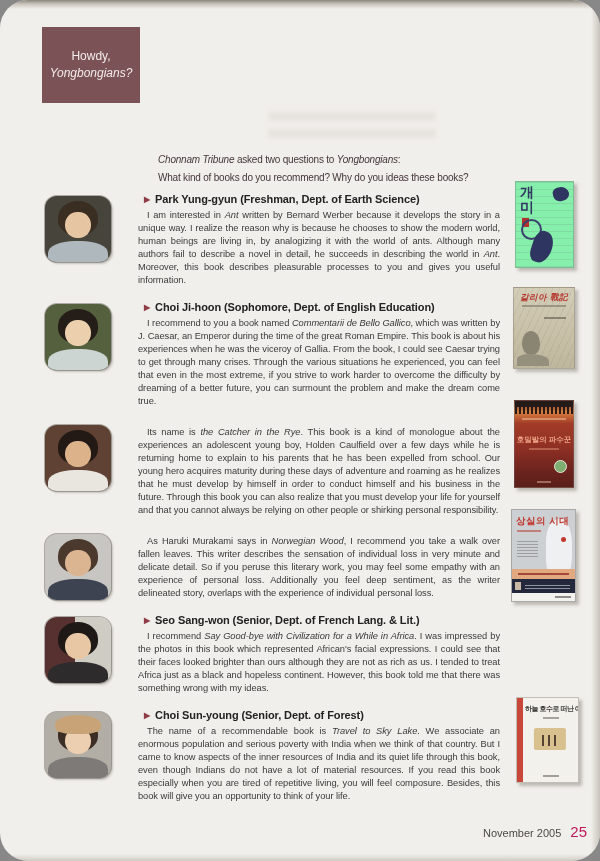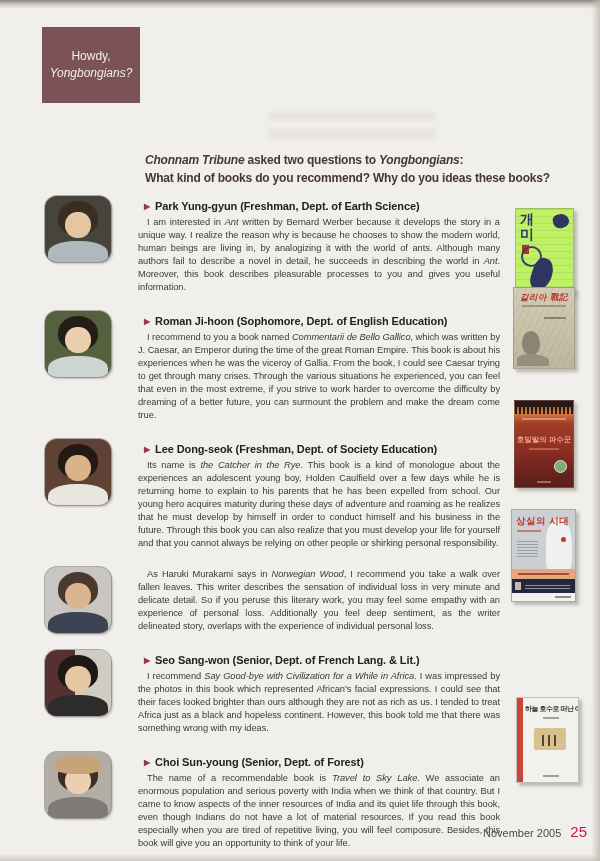--- a/index.html
+++ b/index.html
@@ -1,17 +1,17 @@
 <!DOCTYPE html>
 <html><head>
 <meta charset="utf-8">
 <style>
   html,body{margin:0;padding:0;background:#888;}
   .page{position:relative;width:600px;height:861px;background:#f1efeb;overflow:hidden;
-        font-family:"Liberation Sans",sans-serif;}
+        font-family:"Liberation Sans",sans-serif;border-radius:28px;}
   
   .edge-top{position:absolute;top:0;left:0;right:0;height:9px;
     background:linear-gradient(180deg,#8a857d 0%,#c9c4bc 45%,rgba(201,196,188,0) 100%);}
   .edge-right{position:absolute;top:0;right:0;bottom:0;width:9px;
     background:linear-gradient(270deg,#bdb8b0 0%,rgba(222,218,211,0) 100%);opacity:.8;}
   .edge-bottom{position:absolute;left:0;right:0;bottom:0;height:7px;
     background:linear-gradient(0deg,#c6c1b9 0%,rgba(198,193,185,0) 100%);opacity:.8;}
   .ghost{position:absolute;top:112px;left:268px;width:168px;height:34px;opacity:.5;
     filter:blur(2px);
     background:repeating-linear-gradient(180deg,#ddd8d3 0 9px,rgba(221,216,211,0) 9px 17px);}
@@ -27,21 +27,21 @@
     font-size:23px;font-weight:bold;color:#8e3d47;letter-spacing:.5px;white-space:nowrap;}
 
   .arrow{color:#8e3d46;font-size:8px;margin-right:5px;vertical-align:1px;}
 
   
   .byline{position:absolute;left:172px;top:100px;font-size:9px;font-weight:bold;
     color:#2e2a2b;line-height:15px;letter-spacing:-.25px;white-space:nowrap;}
   .byline .row2{padding-left:14px;}
 
   
-  .intro{position:absolute;left:145px;top:151px;font-size:12px;font-weight:bold;
+  .intro{position:absolute;left:158px;top:151px;font-size:10px;font-weight:normal;
     color:#45363a;line-height:18px;letter-spacing:-.2px;white-space:nowrap;}
 
   
   .content{position:absolute;left:45px;top:193px;width:460px;}
   .sec{display:flex;margin-bottom:10px;}
   .avatar{flex:0 0 66px;width:66px;height:66px;margin-top:3px;border-radius:12px;
     position:relative;overflow:hidden;background:var(--bg);
     box-shadow:0 0 0 1px rgba(115,110,104,.55),2px 2px 2px rgba(120,115,110,.35);}
   .av-hair{position:absolute;top:7%;left:19%;width:62%;height:52%;
     border-radius:50% 50% 44% 44%;background:var(--hair);}
@@ -54,29 +54,29 @@
   .avatar1{--bg:#47443c;--hair:#3a2d22;--face:#e6c5a2;--top:#aeb8bd;}
   .avatar2{--bg:#55603f;--hair:#241d18;--face:#ecd0ae;--top:#ccd5d1;}
   .avatar3{--bg:#5f4233;--hair:#231a16;--face:#dcb28b;--top:#e9e6df;}
   .avatar4{--bg:#c7c6c2;--hair:#4a392c;--face:#dbb592;--top:#3d4350;}
   .avatar5{--bg:linear-gradient(90deg,#573030 46%,#cfccc4 46%);--hair:#1e1916;--face:#e8c8a4;--top:#2d2b2c;}
   .avatar6{--bg:#b2ada5;--hair:#3c2e24;--face:#eccfb0;--top:#7e7a78;}
   .avatar6 .av-cap{display:block;}
 
   .sec-text{margin-left:23px;width:370px;}
   .sec-head{font-size:11px;font-weight:bold;color:#232222;letter-spacing:-.1px;
-    margin:7px 0 3px 10px;white-space:nowrap;}
+    margin:0 0 3px 10px;white-space:nowrap;}
   .sec-body{margin:4px;font-size:9.3px;line-height:13px;color:#3a3a3a;text-align:justify;
     text-indent:9px;letter-spacing:-.05px;}
 
   
   .book{position:absolute;box-shadow:3px 3px 3px rgba(138,134,126,.5);
     border:1px solid rgba(118,113,106,.4);overflow:hidden;}
   
-  .book1{left:515px;top:208px;width:57px;height:85px;background:#bef264;}
+  .book1{left:515px;top:181px;width:57px;height:85px;background:#86efac;}
   .book1::before{content:"";position:absolute;inset:0;
     background:repeating-linear-gradient(0deg,rgba(90,100,110,.14) 0 1px,transparent 1px 7px);}
   .b1-title{position:absolute;top:3px;left:4px;width:17px;font-size:14px;line-height:15px;
     font-weight:bold;color:#2f3660;word-break:break-all;}
   .b1-red{position:absolute;top:36px;left:6px;width:7px;height:9px;background:#b3332c;}
   .b1-ring{position:absolute;bottom:27px;left:5px;width:17px;height:17px;
     border:2px solid #3a416c;border-radius:50%;}
   .b1-ant1{position:absolute;bottom:4px;left:16px;width:20px;height:32px;background:#2e3560;
     border-radius:45% 55% 60% 40%;transform:rotate(18deg);}
   .b1-ant2{position:absolute;top:5px;right:4px;width:16px;height:14px;background:#2e3560;
@@ -189,34 +189,33 @@
     </section>
 
     <section class="sec">
       <div class="avatar avatar2">
         <div class="av-hair"></div>
         <div class="av-face"></div>
         <div class="av-torso"></div>
 
       </div>
       <div class="sec-text">
-        <div class="sec-head"><span class="arrow">▶</span><span>Roman Ji-hoon (Sophomore, Dept. of English Education)</span></div>
+        <div class="sec-head"><span class="arrow">▶</span><span>Choi Ji-hoon (Sophomore, Dept. of English Education)</span></div>
         <p class="sec-body"><span>I recommend to you a book named </span><i>Commentarii de Bello Gallico</i><span>, which was written by J. Caesar, an Emperor during the time of the great Roman Empire. This book is about his experiences when he was the viceroy of Gallia. From the book, I could see Caesar trying to get through many crises. Through the various situations he experienced, you can feel that even in the most extreme, if you strive to work harder to overcome the difficulty by dreaming of a better future, you can surmount the problem and make the dream come true.</span></p>
       </div>
     </section>
 
     <section class="sec">
       <div class="avatar avatar3">
         <div class="av-hair"></div>
         <div class="av-face"></div>
         <div class="av-torso"></div>
 
       </div>
       <div class="sec-text">
-        <div class="sec-head"><span class="arrow">▶</span><span>Lee Dong-seok (Freshman, Dept. of Society Education)</span></div>
         <p class="sec-body"><span>Its name is </span><i>the Catcher in the Rye</i><span>. This book is a kind of monologue about the experiences an adolescent young boy, Holden Caulfield over a few days while he is returning home to explain to his parents that he has been expelled from school. Our young hero acquires maturity during these days of adventure and roaming as he realizes that he must develop by himself in order to conduct himself and his business in the future. Through this book you can also realize that you must develop your life for yourself and that you cannot always be relying on other people or shirking personal responsibility.</span></p>
       </div>
     </section>
 
     <section class="sec">
       <div class="avatar avatar4">
         <div class="av-hair"></div>
         <div class="av-face"></div>
         <div class="av-torso"></div>
 

